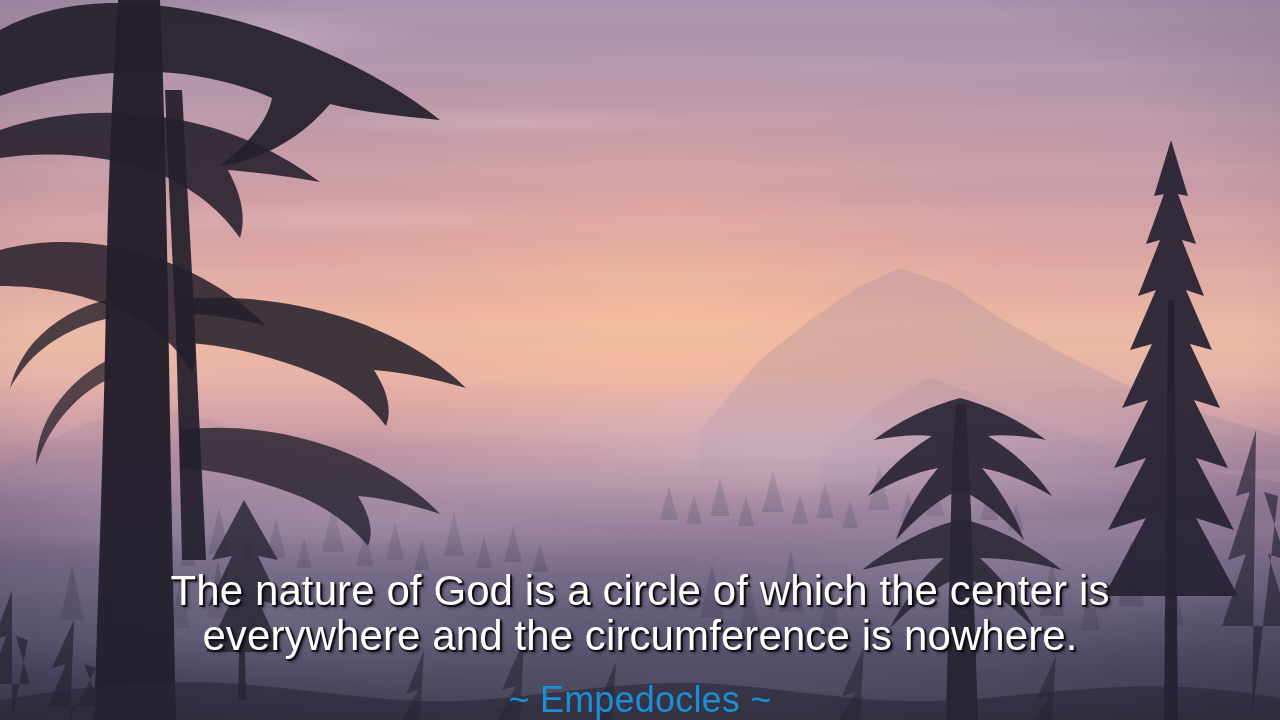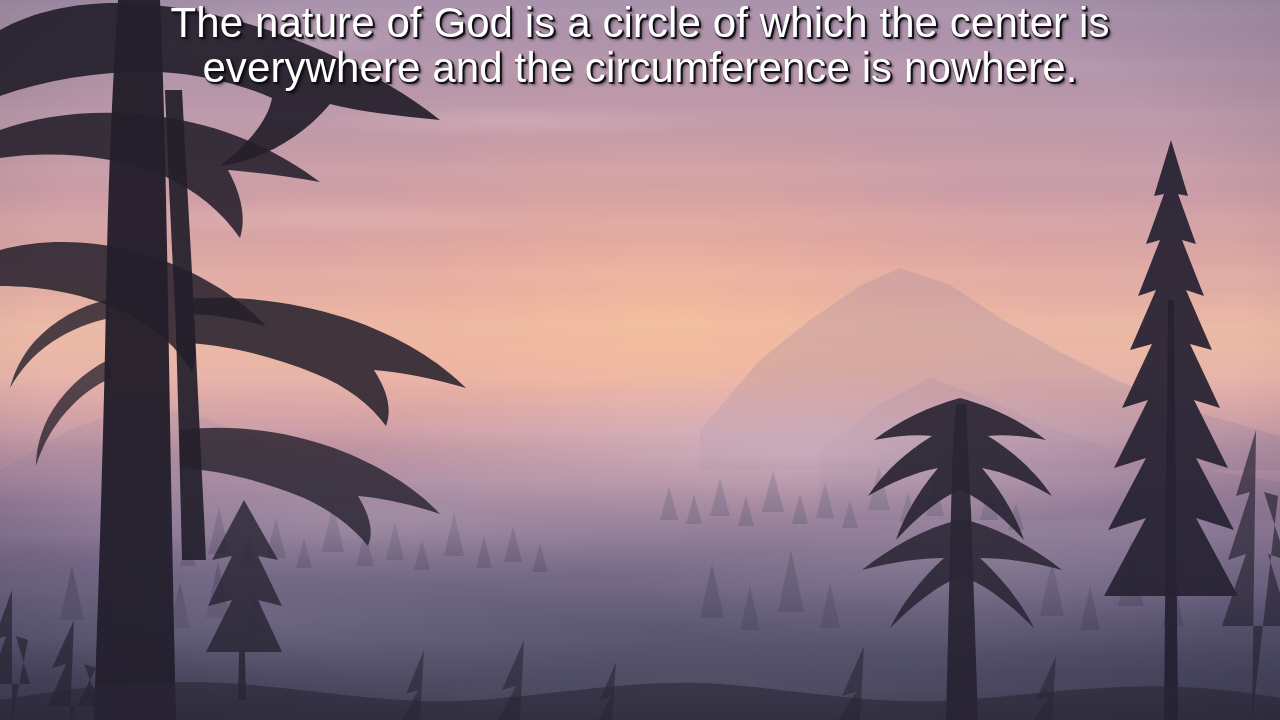--- a/index.html
+++ b/index.html
@@ -92,21 +92,21 @@
   
   #textblock {
     position: absolute;
     left: 0;
     top: 0;
     width: 1280px;
     height: 720px;
     display: flex;
     flex-direction: column;
     align-items: center;
-    justify-content: flex-start;
+    justify-content: flex-end;
     text-align: center;
   }
   #quote {
     width: 960px;
     font-size: 42px;
     line-height: 45px;
     font-weight: 400;
     color: #ffffff;
     letter-spacing: .1px;
     text-shadow:
@@ -280,15 +280,16 @@
       <path d="M612,720 L616,662 L600,700 L612,696 L598,720 Z"></path>
       <path d="M860,720 L864,646 L842,696 L856,692 L838,720 Z"></path>
       <path d="M1052,720 L1056,656 L1036,700 L1050,696 L1034,720 Z"></path>
     </g>
   </svg>
 
   <div class="layer" id="vignette"></div>
 
   <div id="textblock">
     <div id="quote">The nature of God is a circle of which the center is everywhere and the circumference is nowhere.</div>
+    <div id="attribution">~ Empedocles ~</div>
   </div>
 
 </div>
 
 </body></html>

